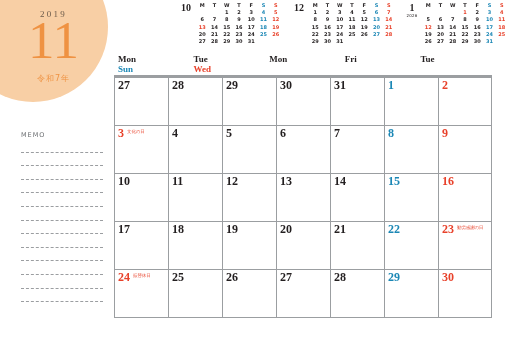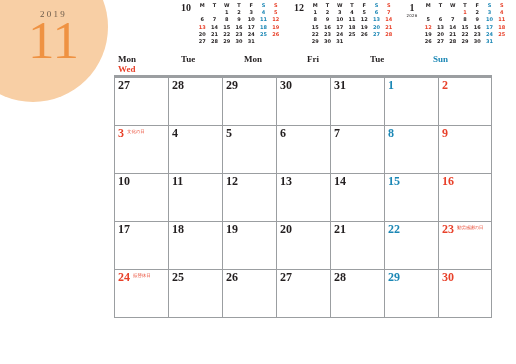--- a/index.html
+++ b/index.html
@@ -138,21 +138,21 @@
 
   
   #main-cal {
     position: absolute;
     left: 114px;
     top: 54px;
     width: 378px;
   }
   #dow-row {
     display: grid;
-    grid-template-columns: repeat(6, 1fr);
+    grid-template-columns: repeat(5, 1fr);
     border-bottom: 3px solid #9b9ea1;
     padding-bottom: 1px;
   }
   .dow {
     font-family: "Liberation Serif", serif;
     font-size: 9px;
     font-weight: 700;
     color: #231f20;
     padding-left: 4px;
   }
@@ -201,21 +201,39 @@
     white-space: nowrap;
   }
 </style>
 </head>
 <body>
 
 <div id="left-panel">
   <div id="month-circle"></div>
   <div id="year-label">2019</div>
   <div id="month-number">11</div>
-
+  <div id="era-label">令和7年</div>
+
+  <div id="memo-block">
+    <div id="memo-title">MEMO</div>
+    <div id="memo-lines">
+        <div class="memo-line"></div>
+        <div class="memo-line"></div>
+        <div class="memo-line"></div>
+        <div class="memo-line"></div>
+        <div class="memo-line"></div>
+        <div class="memo-line"></div>
+        <div class="memo-line"></div>
+        <div class="memo-line"></div>
+        <div class="memo-line"></div>
+        <div class="memo-line"></div>
+        <div class="memo-line"></div>
+        <div class="memo-line"></div>
+      </div>
+  </div>
 </div>
 
 <div id="mini-row">
     <div class="mini-cal">
       <div class="mini-month-box">
         <div class="mini-month-num">10</div>
       </div>
       <div class="mini-grid">
         <span>M</span>
         <span>T</span>

